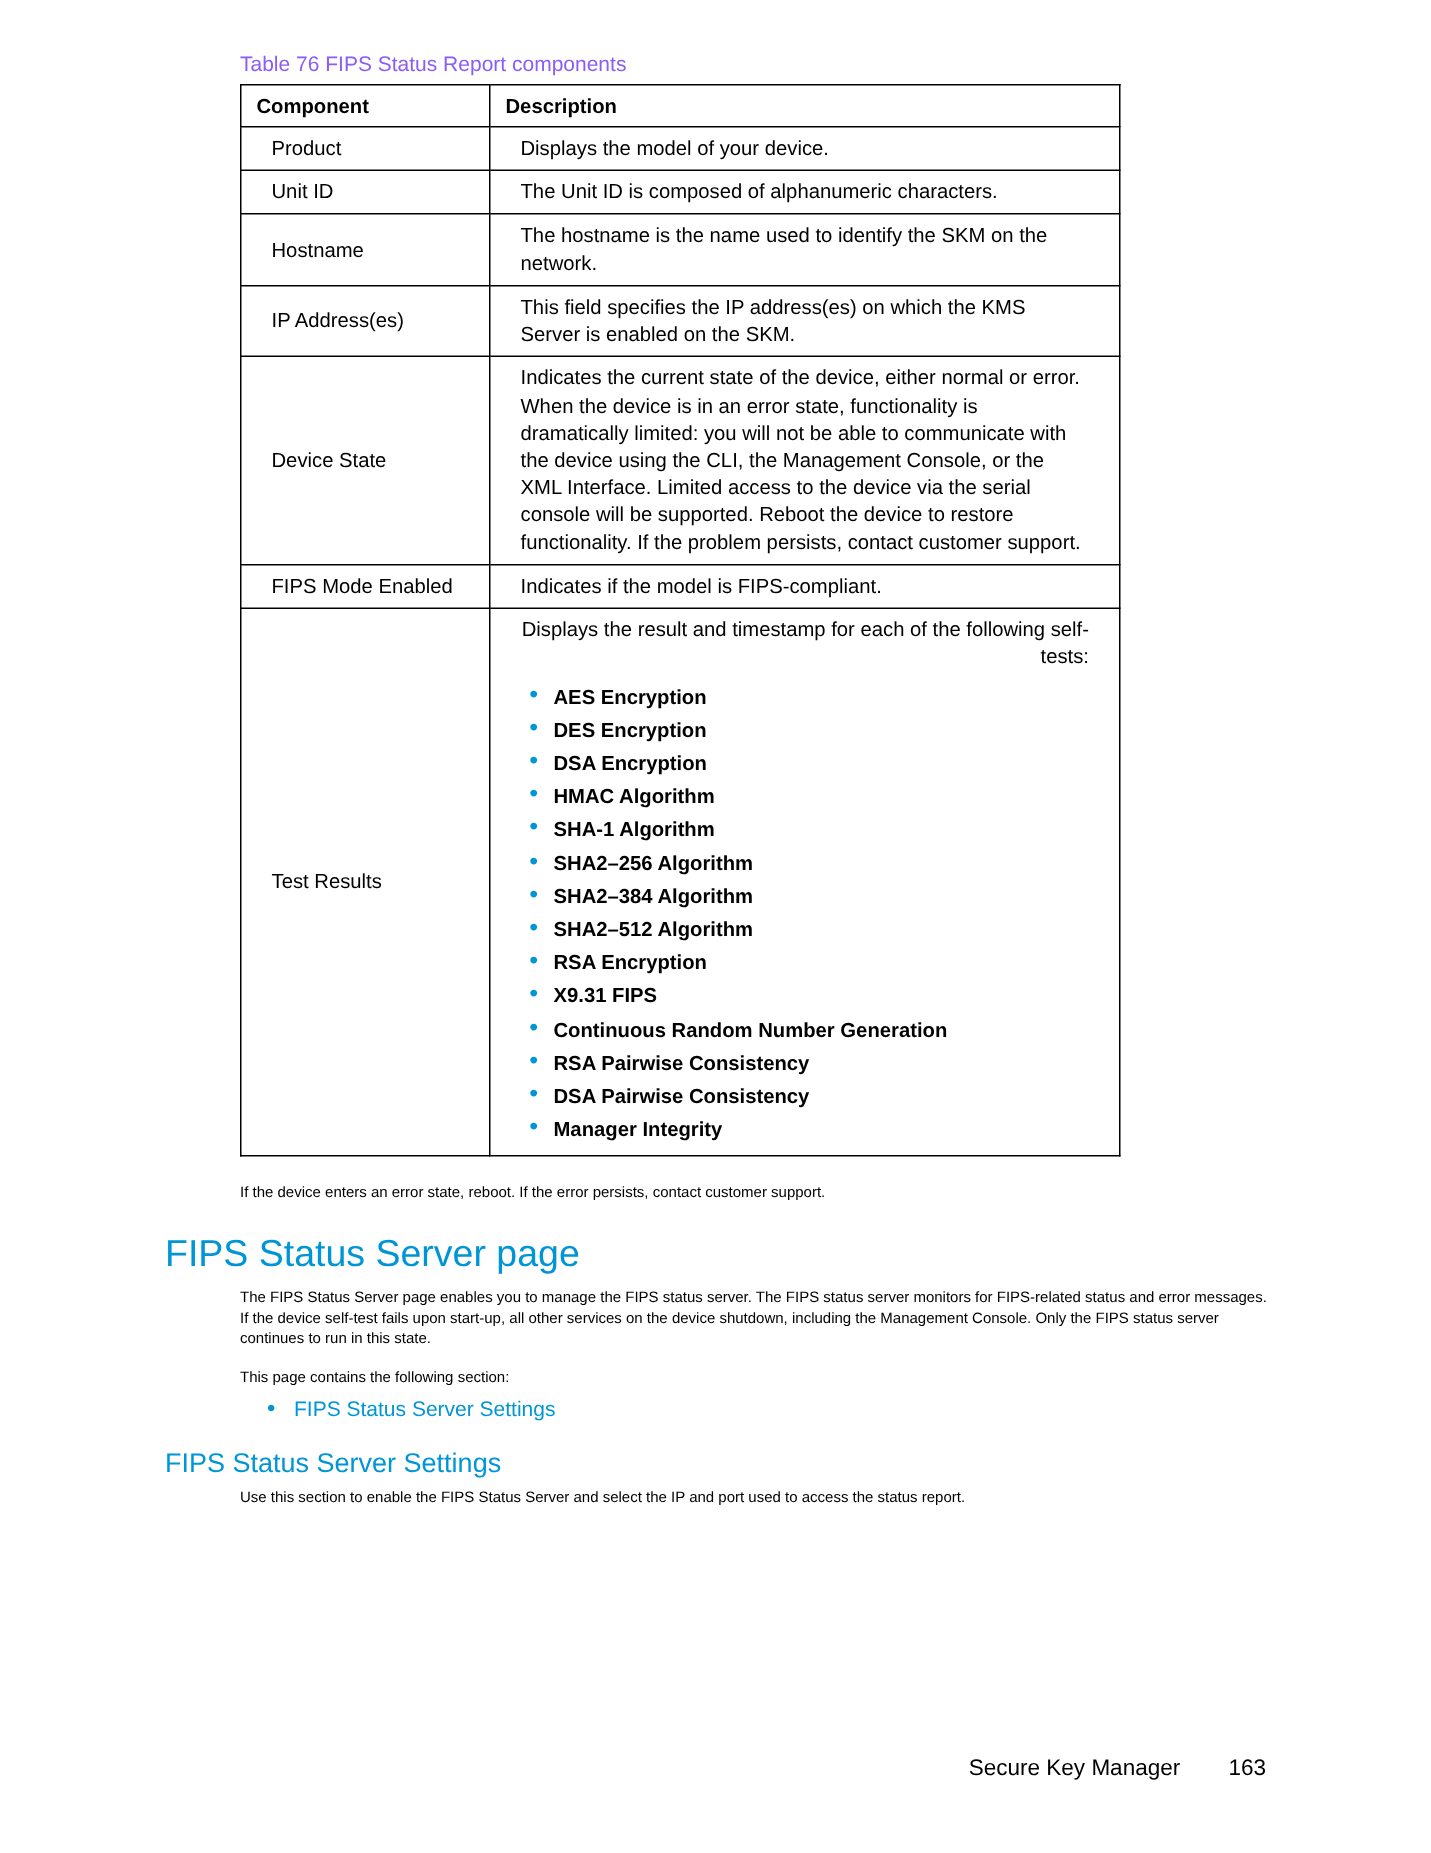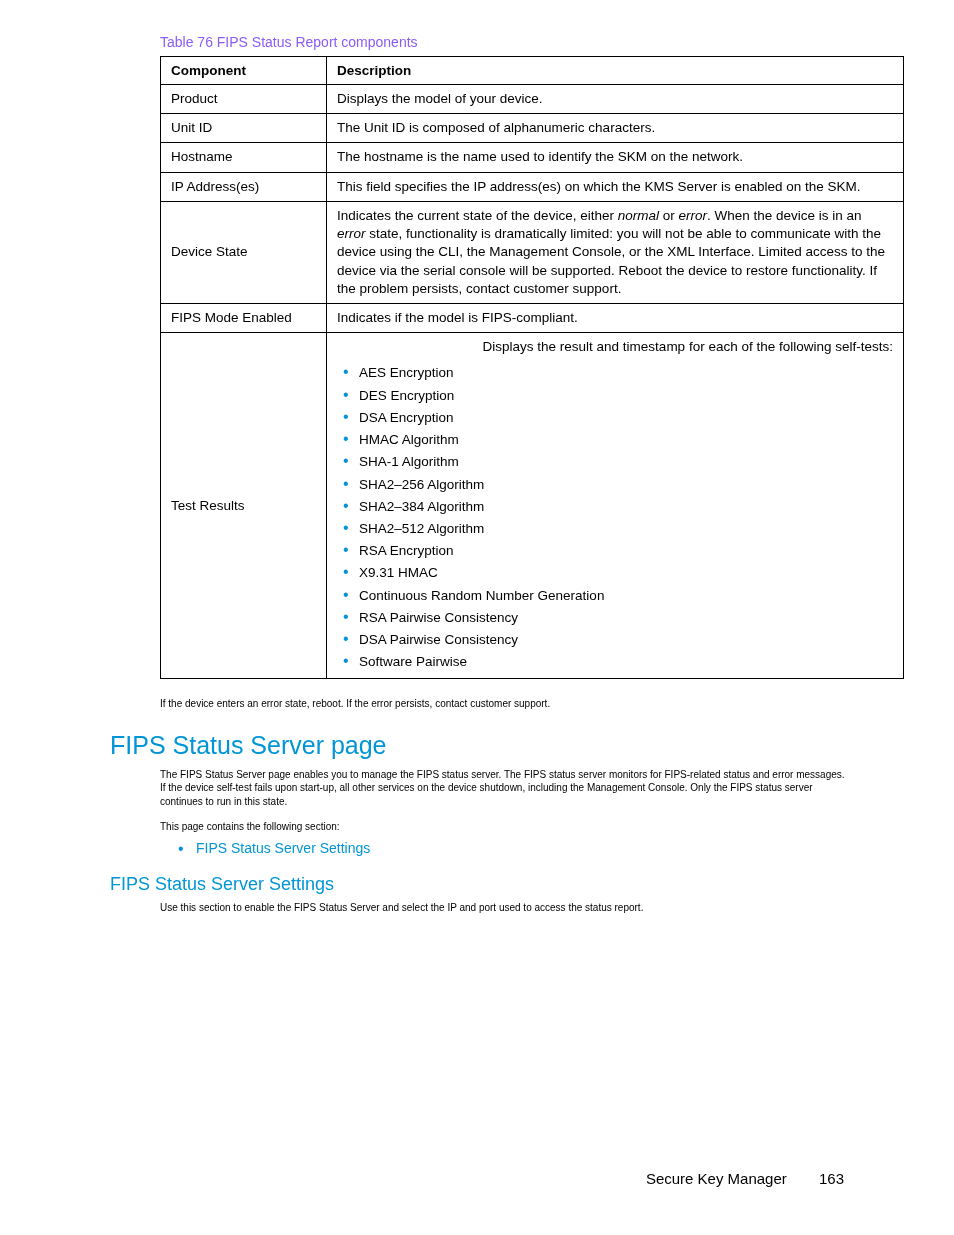--- a/index.html
+++ b/index.html
@@ -23,54 +23,55 @@
     position: relative;
   }
   .table-caption {
     color: #8b5cf6;
     font-weight: 400;
     font-size: 14px;
     margin: 0 0 6px 50px;
   }
   table.report {
     border-collapse: collapse;
-    width: 744px;
+    width: 587px;
     margin-left: 50px;
     font-size: 13.5px;
   }
   table.report, table.report th, table.report td {
     border: 1px solid #000;
   }
   table.report th {
     font-weight: 600;
     text-align: left;
     padding: 6px 10px;
     vertical-align: top;
   }
   table.report td {
-    padding: 5px 10px;
+    padding: 5px 20px;
     vertical-align: middle;
     line-height: 1.35;
   }
   table.report td.desc {
     vertical-align: top;
   }
   .col-component { width: 145px; }
   .desc-intro {
     margin: 0 0 6px 0;
     text-align: right;
   }
   ul.selftests {
     margin: 0;
     padding-left: 22px;
     list-style: none;
   }
   ul.selftests li {
     position: relative;
     padding: 2px 0 2px 0;
+    font-weight: bold;
   }
   ul.selftests li::before {
     content: "•";
     color: #0096d6;
     position: absolute;
     left: -16px;
     font-size: 16px;
     line-height: 1;
     top: 2px;
   }
@@ -105,21 +106,21 @@
     content: "•";
     color: #0096d6;
     position: absolute;
     left: 0;
     top: 0;
     font-size: 16px;
   }
   ul.page-list li span {
     color: #0096d6;
   }
-  .italic { font-style: italic; }
+  .italic { }
   .footer {
     position: absolute;
     bottom: 48px;
     right: 110px;
     font-size: 15px;
   }
   .footer .pagenum {
     display: inline-block;
     margin-left: 28px;
   }
@@ -170,25 +171,25 @@
           <ul class="selftests">
             <li>AES Encryption</li>
             <li>DES Encryption</li>
             <li>DSA Encryption</li>
             <li>HMAC Algorithm</li>
             <li>SHA-1 Algorithm</li>
             <li>SHA2–256 Algorithm</li>
             <li>SHA2–384 Algorithm</li>
             <li>SHA2–512 Algorithm</li>
             <li>RSA Encryption</li>
-            <li>X9.31 HMAC</li>
+            <li>X9.31 FIPS</li>
             <li>Continuous Random Number Generation</li>
             <li>RSA Pairwise Consistency</li>
             <li>DSA Pairwise Consistency</li>
-            <li>Software Pairwise</li>
+            <li>Manager Integrity</li>
           </ul>
         </td>
       </tr>
     </tbody>
   </table>
 
   <p class="body-text">If the device enters an error state, reboot. If the error persists, contact customer support.</p>
 
   <h1 class="h1">FIPS Status Server page</h1>
   <p class="body-text" style="margin-top:6px;">The FIPS Status Server page enables you to manage the FIPS status server. The FIPS status server monitors for FIPS-related status and error messages. If the device self-test fails upon start-up, all other services on the device shutdown, including the Management Console. Only the FIPS status server continues to run in this state.</p>

